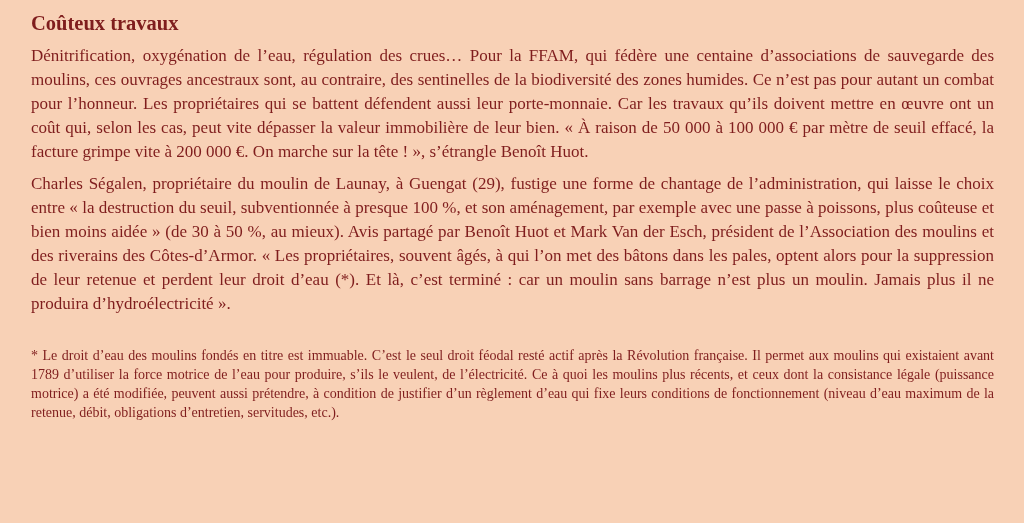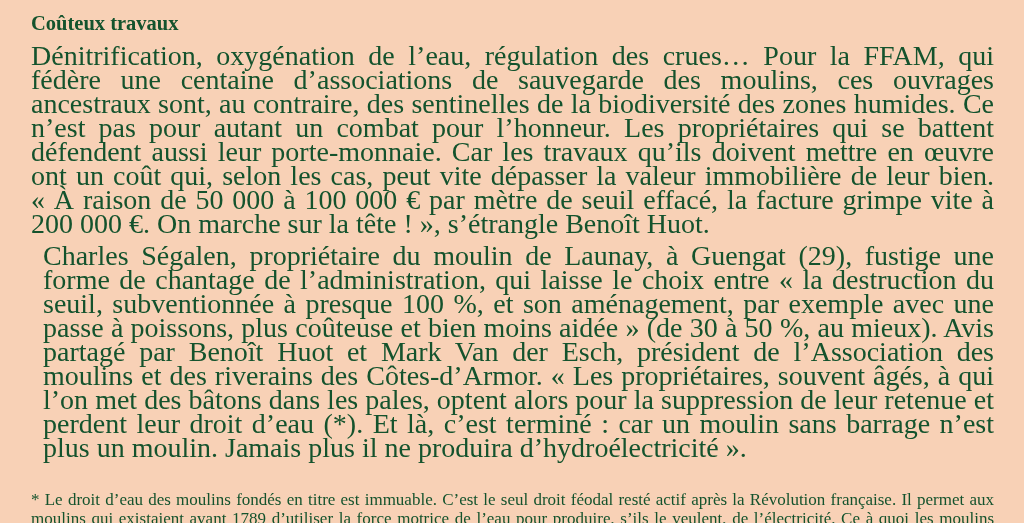--- a/index.html
+++ b/index.html
@@ -8,43 +8,42 @@
   }
   .page {
     position: relative;
     width: 1024px;
     height: 523px;
     background: #f8d1b6;
     overflow: hidden;
     box-sizing: border-box;
     padding: 11px 30px 0 31px;
     font-family: "Liberation Serif", "DejaVu Serif", serif;
-    color: #14532d;
+    color: #7f1d1d;
   }
   .article {
     width: 100%;
   }
   .section-heading {
     font-size: 20.5px;
     line-height: 24px;
     font-weight: bold;
     margin: 0 0 9px 0;
   }
   .body-paragraph {
-    font-size: 28px;
+    font-size: 17px;
     line-height: 24px;
     text-align: justify;
     margin: 0 0 8px 0;
   }
   .body-paragraph.second {
     margin-bottom: 30px;
-    margin-left: 12px;
   }
   .footnote {
-    font-size: 17px;
+    font-size: 14px;
     line-height: 19px;
     text-align: justify;
     margin: 0;
   }
 </style>
 </head>
 <body>
 
 <div class="page">
   <div class="article">

